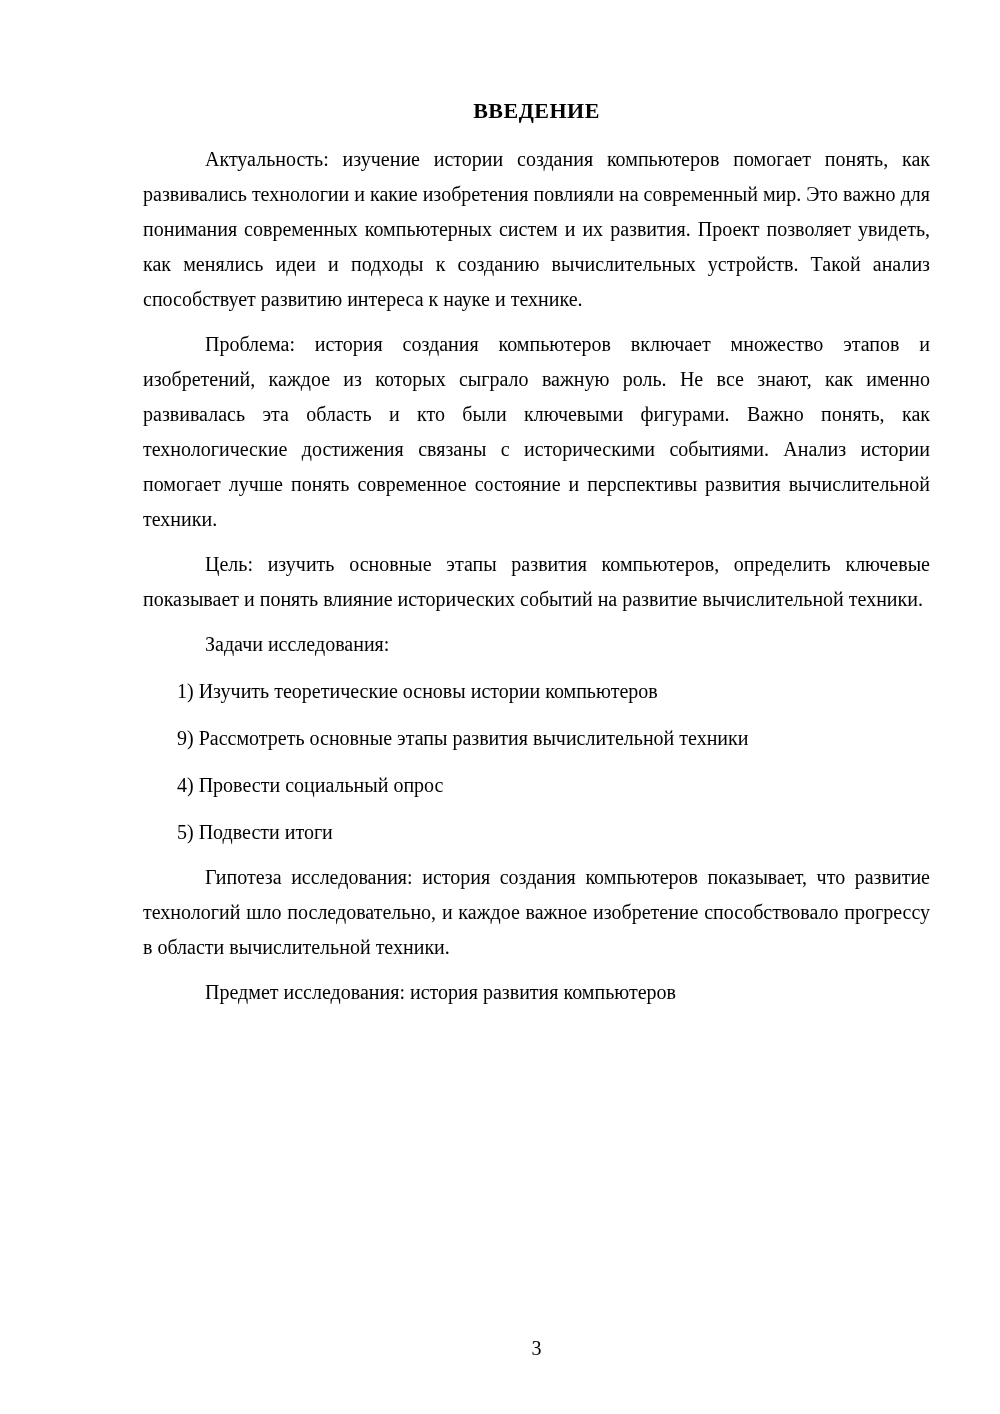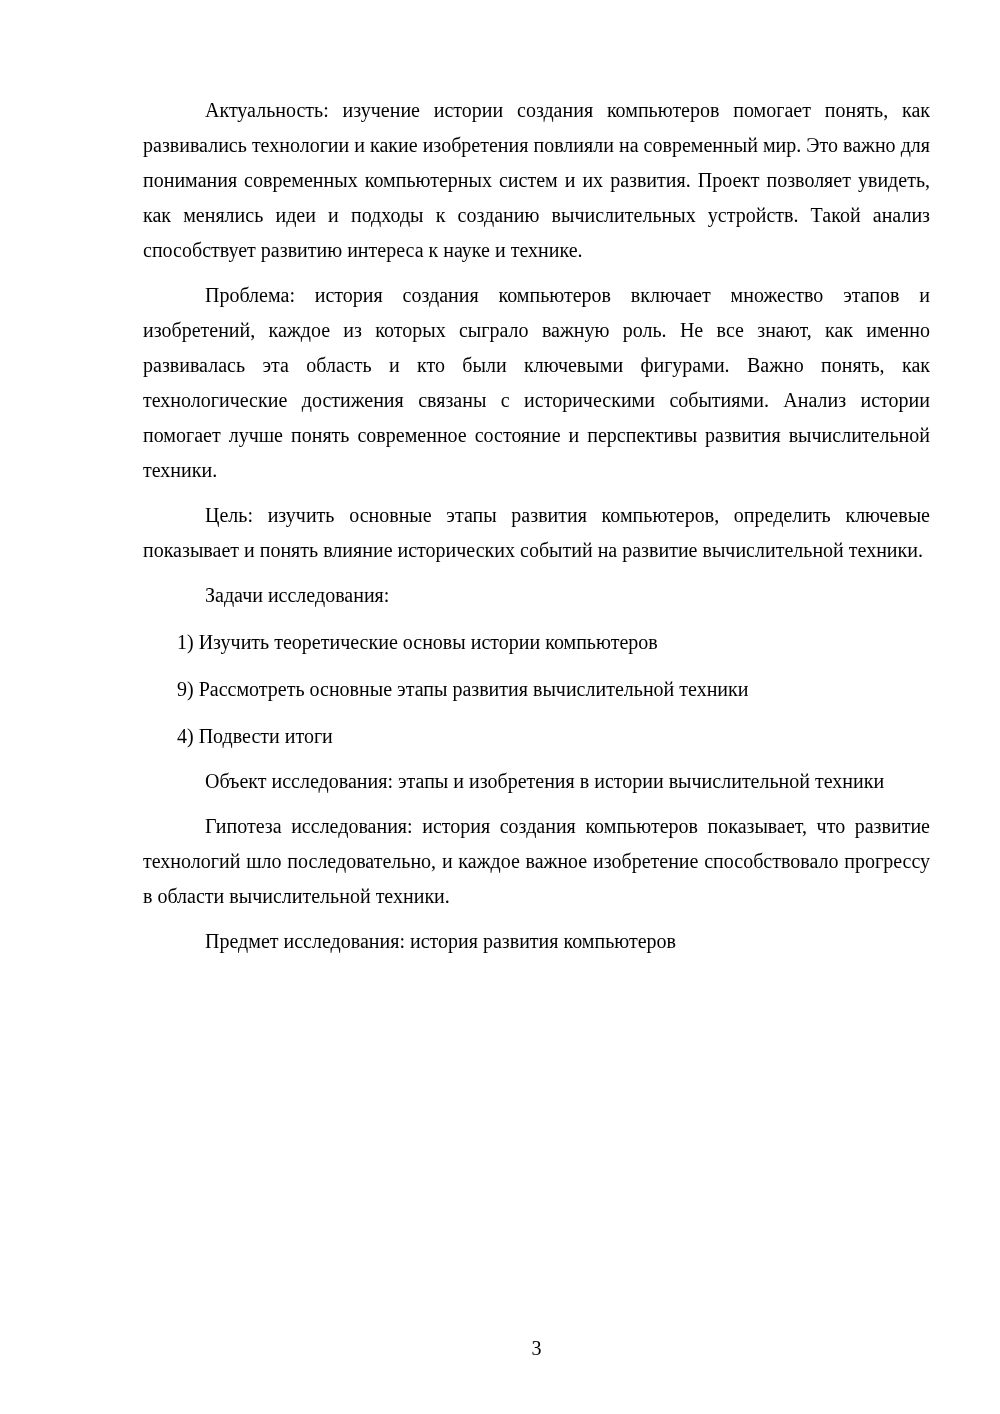--- a/index.html
+++ b/index.html
@@ -45,38 +45,39 @@
     width: 787px;
     text-align: center;
     font-size: 20px;
   }
 </style>
 </head>
 <body>
 
 <div class="page">
 
+  <h1 class="doc-title">ВВЕДЕНИЕ</h1>
 
   <p class="para">Актуальность: изучение истории создания компьютеров помогает понять, как развивались технологии и какие изобретения повлияли на современный мир. Это важно для понимания современных компьютерных систем и их развития. Проект позволяет увидеть, как менялись идеи и подходы к созданию вычислительных устройств. Такой анализ способствует развитию интереса к науке и технике.</p>
 
   <p class="para">Проблема: история создания компьютеров включает множество этапов и изобретений, каждое из которых сыграло важную роль. Не все знают, как именно развивалась эта область и кто были ключевыми фигурами. Важно понять, как технологические достижения связаны с историческими событиями. Анализ истории помогает лучше понять современное состояние и перспективы развития вычислительной техники.</p>
 
   <p class="para">Цель: изучить основные этапы развития компьютеров, определить ключевые показывает и понять влияние исторических событий на развитие вычислительной техники.</p>
 
   <p class="para">Задачи исследования:</p>
 
   <p class="task">1) Изучить теоретические основы истории компьютеров</p>
 
   <p class="task">9) Рассмотреть основные этапы развития вычислительной техники</p>
 
 
+  <p class="task">4) Провести социальный опрос</p>
 
-  <p class="task">4) Подвести итоги</p>
+  <p class="task">5) Подвести итоги</p>
 
-  <p class="para">Объект исследования: этапы и изобретения в истории вычислительной техники</p>
 
   <p class="para">Гипотеза исследования: история создания компьютеров показывает, что развитие технологий шло последовательно, и каждое важное изобретение способствовало прогрессу в области вычислительной техники.</p>
 
   <p class="para">Предмет исследования: история развития компьютеров</p>
 
   <div class="page-number">3</div>
 
 </div>
 
 </body></html>

